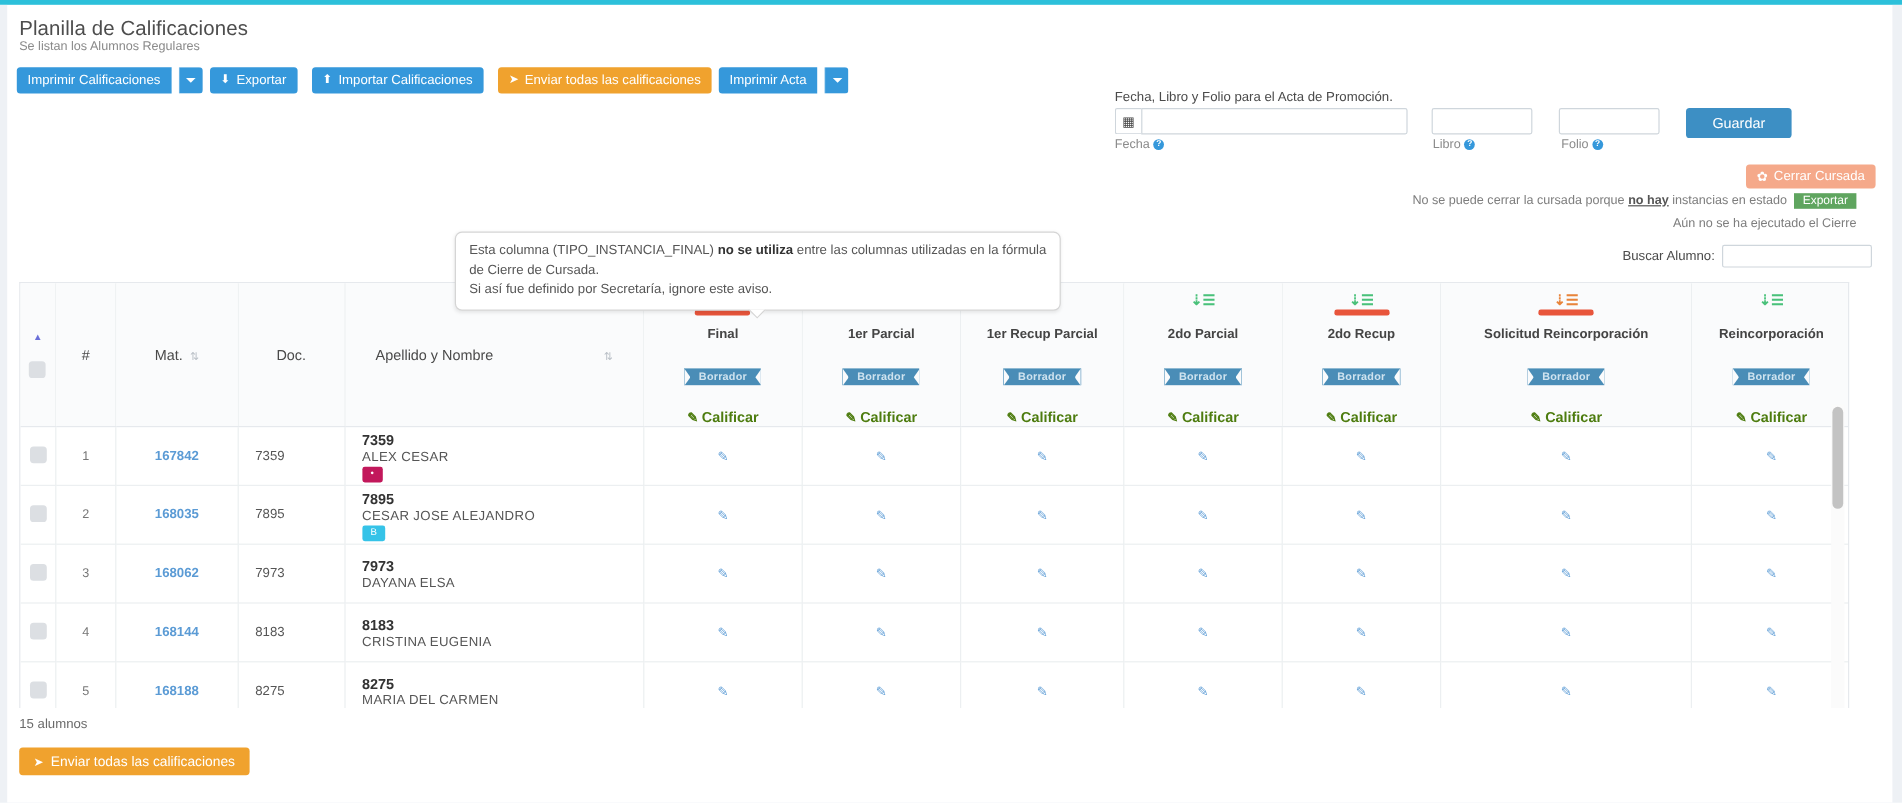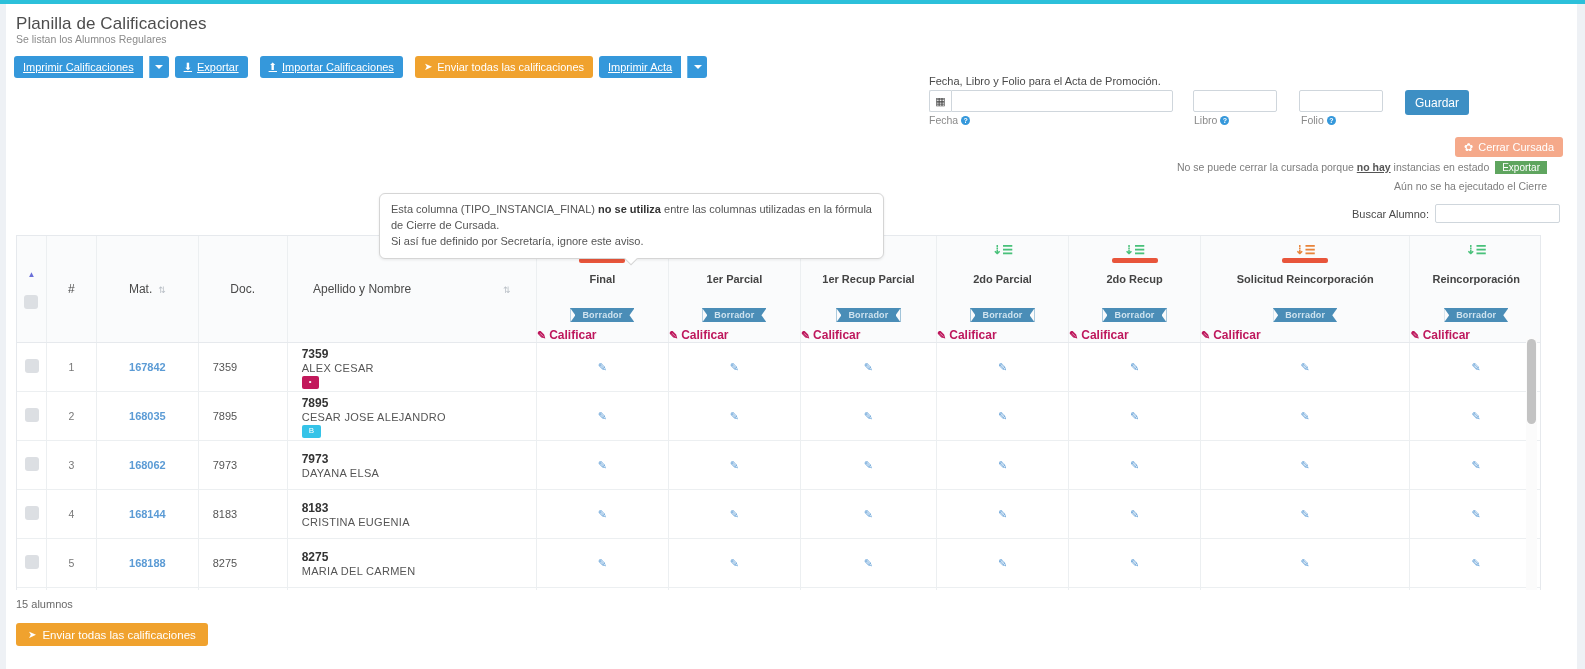--- a/index.html
+++ b/index.html
@@ -31,21 +31,21 @@
 
   
   .toolbar { position:absolute; left:14px; top:52px; display:flex; align-items:stretch; }
   .btn {
     display:inline-flex; align-items:center; gap:5px;
     height:22px; padding:0 9px;
     font-size:11px; line-height:1; color:#fff;
     border:none; cursor:pointer; white-space:nowrap;
     border-radius:3px;
   }
-  .btn-blue { background:#3598db;text-decoration:underline; }
+  .btn-blue { background:#3598db; }
   .btn-orange { background:#f0a22e; }
   .split { display:flex; margin-right:6px; }
   .split .btn:first-child { border-top-right-radius:0; border-bottom-right-radius:0; }
   .caret-btn {
     width:20px; padding:0; justify-content:center;
     border-top-left-radius:0; border-bottom-left-radius:0;
     border-left:1px solid rgba(255,255,255,.28);
   }
   .caret { width:0;height:0;border-left:4px solid transparent;border-right:4px solid transparent;border-top:4px solid #fff; }
   .btn + .btn { margin-left:6px; }
@@ -64,21 +64,21 @@
   .date-group { display:flex; }
   .date-icon {
     width:22px; height:22px; border:1px solid #cfd6dc; border-right:none;
     background:#fff; display:flex; align-items:center; justify-content:center;
     font-size:11px; color:#444; border-radius:2px 0 0 2px;
   }
   .date-inp { width:222px; border-radius:0 2px 2px 0; }
   .libro-inp { width:84px; margin-left:20px; }
   .folio-inp { width:84px; margin-left:22px; }
   .btn-guardar {
-    margin-left:22px; height:25px; padding:0 10px;
+    margin-left:22px; height:25px; padding:0 22px;
     background:#3d8fc4; color:#fff; border:none; font-size:12px; cursor:pointer; border-radius:3px;
   }
   .acta-hints { position:absolute; left:929px; top:110px; font-size:10.5px; color:#8a8a8a; }
   .hint { position:absolute; white-space:nowrap; }
   .hint .q {
     display:inline-block; width:9px; height:9px; border-radius:50%;
     background:#3598db; color:#fff; font-size:7px; line-height:9px;
     text-align:center; margin-left:3px; vertical-align:1px; font-weight:bold;
   }
   .h-fecha { left:0; } .h-libro { left:265px; } .h-folio { left:372px; }
@@ -144,21 +144,21 @@
   .th-badge { margin-top:18px; text-align:center; }
   .ribbon {
     display:inline-block; position:relative; background:#4a8db7; color:#cfe3ef;
     font-size:9px; padding:2px 12px; letter-spacing:.2px;
   }
   .ribbon:before, .ribbon:after {
     content:""; position:absolute; top:0; width:5px; height:100%; background:#fafbfc;
   }
   .ribbon:before { left:0; clip-path:polygon(0 0,100% 50%,0 100%); }
   .ribbon:after { right:0; clip-path:polygon(100% 0,0 50%,100% 100%); }
-  .th-cal { margin-top:6px; text-align:left; font-size:12px; color:#be185d; cursor:pointer; }
+  .th-cal { margin-top:19px; text-align:center; font-size:12px; color:#4d7c0f; cursor:pointer; }
   .th-cal .ic { font-size:11px; margin-right:3px; }
 
   
   .th-left { vertical-align:middle; text-align:center; font-size:12px; color:#4a4a4a; font-weight:400; }
   .sort-ar { color:#b9bfc6; font-size:9px; margin-left:6px; }
   .sort-up { color:#6a6fd8; font-size:8px; }
   .chk {
     width:14px; height:14px; background:#dcdfe3; border-radius:3px;
     display:inline-block;
   }

